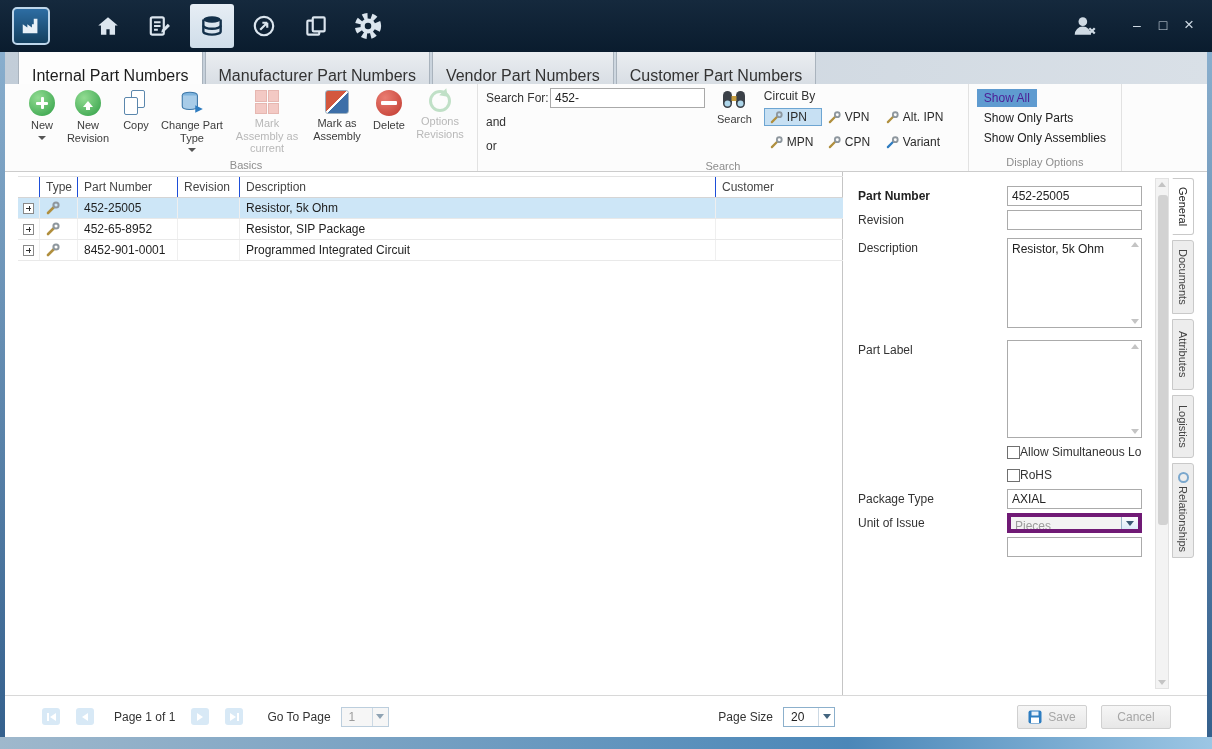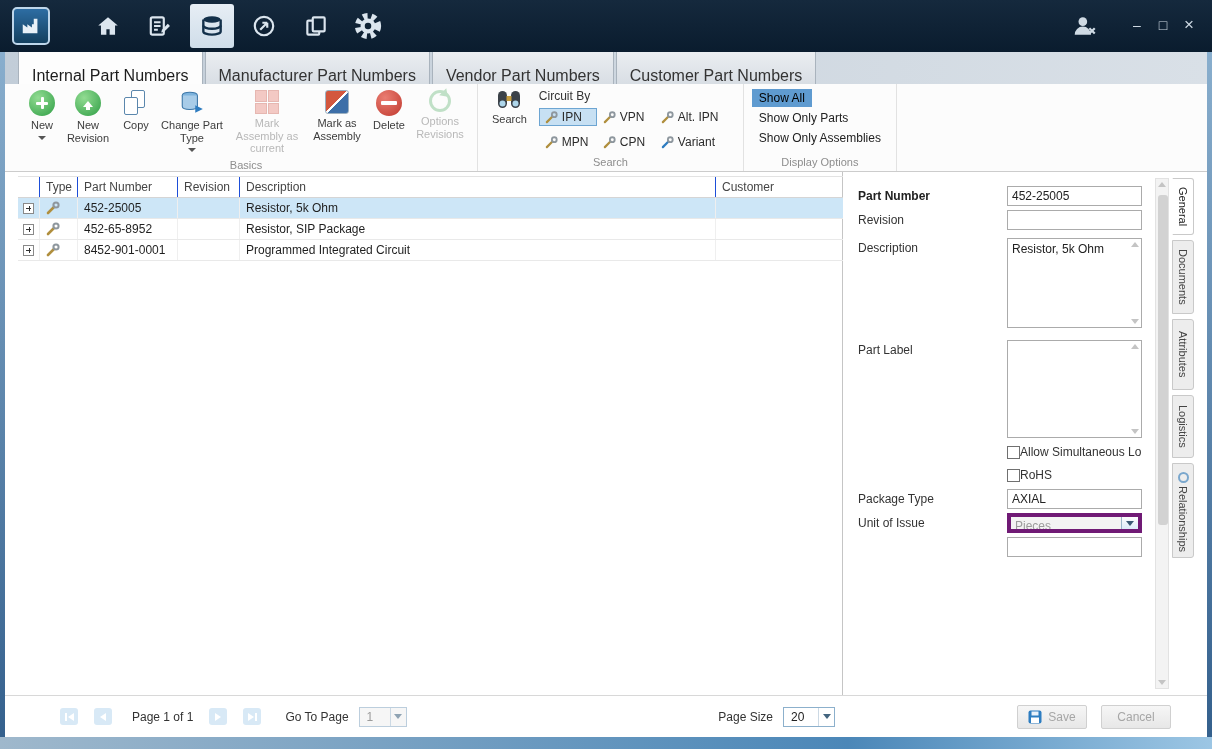--- a/index.html
+++ b/index.html
@@ -56,42 +56,42 @@
 .sinput{width:155px;height:20px;border:1px solid #a9a9a9;font-size:12px;padding:1px 4px;color:#222;font-family:"Liberation Sans",sans-serif}
 .sbtn{display:flex;flex-direction:column;align-items:center;gap:2px;font-size:11px;color:#3c3c3c;margin:2px 12px 0 6px;cursor:pointer}
 .sby{display:flex;flex-direction:column;padding-top:2px}
 .sby-title{font-size:12px;color:#333;margin-bottom:5px}
 .chips{display:grid;grid-template-columns:58px 58px 80px;row-gap:7px}
 .chip{display:inline-flex;align-items:center;gap:4px;font-size:12px;color:#2b2b2b;padding:1px 5px;border:1px solid transparent;cursor:pointer;white-space:nowrap}
 .chip.selected{background:#c7e0f3;border-color:#6da5d2}
 
 .dopts{display:flex;flex-direction:column;align-items:flex-start;padding-top:2px}
 .dopt{font-size:12px;color:#222;padding:2px 7px;margin-bottom:2px;white-space:nowrap;cursor:pointer}
-.dopt.selected{background:#5f9bd0;color:#000000}
+.dopt.selected{background:#5f9bd0;color:#4c1d95}
 
 .main{position:absolute;left:0;right:0;top:120px;bottom:0;background:#fff}
 .gridpane{position:absolute;left:0;top:0;width:838px;bottom:42px;border-right:1px solid #c5c5c5;background:#fff}
 .grid{position:absolute;left:13px;top:4px;width:825px}
 .ghead{display:flex;height:22px;border-top:1px solid #e3e3e3;border-bottom:1px solid #d5d5d5;font-size:12px;color:#454545}
 .hc{display:flex;align-items:center;height:100%;padding-left:6px;border-right:1px solid #1d4ed8}
 .grow{display:flex;height:21px;align-items:center;font-size:12px;color:#1f1f1f;border-bottom:1px solid #e9e9e9;cursor:pointer}
 .grow.selected{background:#cde6f7}
 .bc{display:flex;align-items:center;height:100%;padding-left:6px;border-right:1px solid #efefef;overflow:hidden;white-space:nowrap}
 .c-exp{width:22px;padding-left:0;justify-content:center}
 .c-type{width:38px}
 .c-part{width:100px}
 .c-rev{width:62px}
 .c-desc{width:476px}
 .c-cust{flex:1;border-right:none}
 .exp{position:relative;width:11px;height:11px;border:1px solid #898989;background:#fff;cursor:pointer}
 .exp::before{content:"";position:absolute;left:2px;top:4.5px;width:5px;height:1px;background:#333}
 .exp::after{content:"";position:absolute;left:4.5px;top:2px;width:1px;height:5px;background:#333}
 
 .bottombar{position:absolute;left:0;right:0;bottom:0;height:42px;border-top:1px solid #d8d8d8;background:#fff;display:flex}
-.pagerleft{width:838px;display:flex;align-items:center;font-size:12px;color:#333;padding-left:55px}
+.pagerleft{width:838px;display:flex;align-items:center;font-size:12px;color:#333;padding-left:37px}
 .pbtn{width:18px;height:17px;border-radius:3px;background:#d8e9f6;display:flex;align-items:center;justify-content:center;gap:1px;margin-right:16px;cursor:pointer}
 .pbtn .bar{width:2px;height:8px;background:#fff}
 .tri{width:0;height:0}
 .tri.l{border-top:4px solid transparent;border-bottom:4px solid transparent;border-right:6px solid #fff}
 .tri.r{border-top:4px solid transparent;border-bottom:4px solid transparent;border-left:6px solid #fff}
 .pinfo{margin:0 16px 0 4px;white-space:nowrap}
 .plabel{margin:0 10px 0 8px;white-space:nowrap}
 .combo{height:20px;border:1px solid #bccedd;display:flex;align-items:center;background:#f6f6f6;cursor:pointer}
 .combo .val{flex:1;padding:0 0 0 7px;color:#9c9c9c;font-size:12px}
 .combo .cbtn{width:16px;height:100%;display:flex;align-items:center;justify-content:center;border-left:1px solid #ccd9e4}
@@ -269,20 +269,32 @@
                 <i></i>
               </div>
             <span>Options Revisions</span>
           </div>
         </div>
         <div class="tgroup-label">Basics</div>
       </div>
 
       <div class="tgroup">
         <div class="tgroup-body">
+          <div class="scol1">
+            <div class="srow">
+              <span class="slabel">Search For:</span>
+              <input class="sinput" type="text" value="452-" style="">
+            </div>
+            <div class="srow">
+                <span>and</span>
+              </div>
+            <div class="srow">
+                <span>or</span>
+              </div>
+          </div>
           <div class="sbtn">
             <svg width="28" height="22" viewBox="0 0 28 22">
                 <rect x="3" y="2" width="9" height="17" rx="4.5" fill="#3b4148"></rect>
                 <rect x="16" y="2" width="9" height="17" rx="4.5" fill="#3b4148"></rect>
                 <rect x="11.5" y="7" width="5" height="5" fill="#c79e3f"></rect>
                 <circle cx="7.5" cy="14.5" r="3" fill="#aed6ea"></circle>
                 <circle cx="20.5" cy="14.5" r="3" fill="#aed6ea"></circle>
               </svg>
             <span>Search</span>
           </div>

